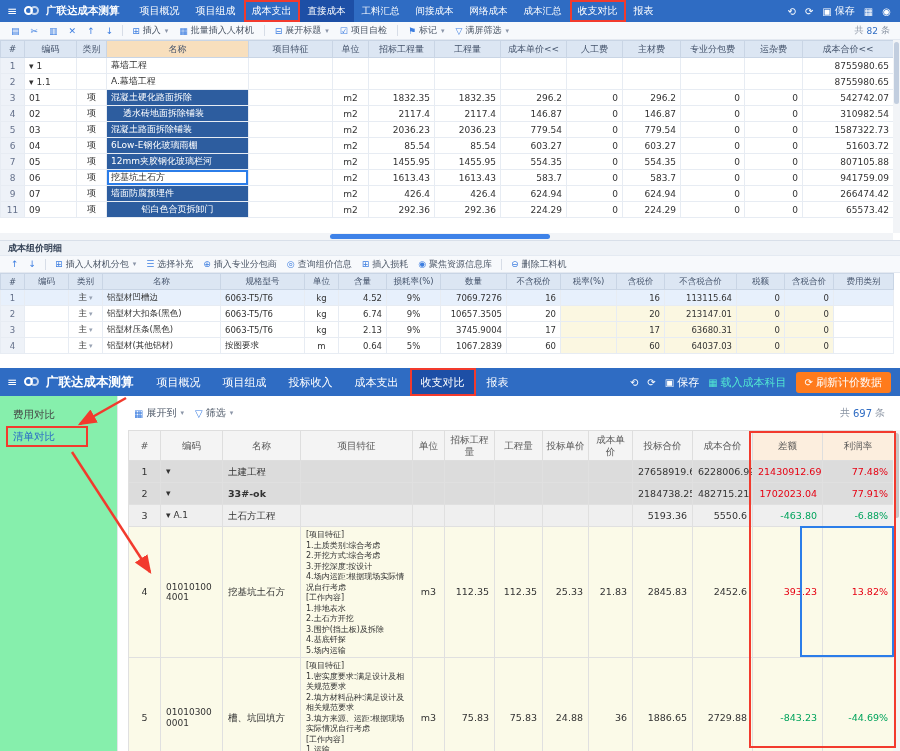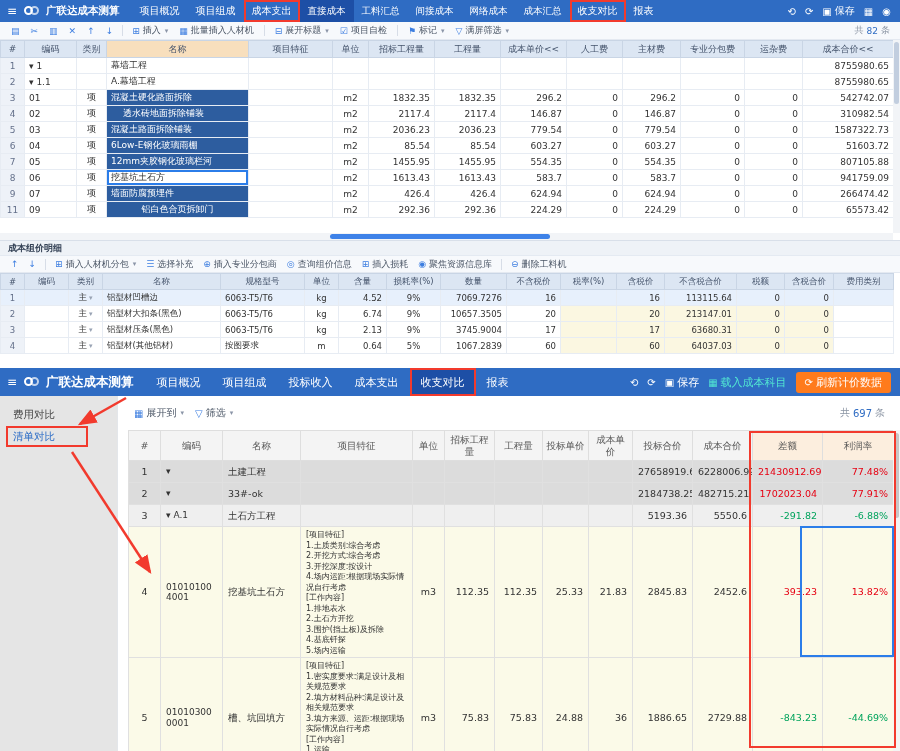--- a/index.html
+++ b/index.html
@@ -75,21 +75,21 @@
   #t3host .grid tr.st-group-a { background:#dcdcdc; }
   #t3host .grid tr.st-group-b { background:#efefef; }
   #t3host .grid tr.st-leaf { background:#fbfae8; }
   #t3host .grid td.pos { color:#e60012; }
   #t3host .grid td.neg { color:#00a35c; }
 
   
   #p2title { position:absolute; top:240px; left:0; right:0; height:16px; background:#eef2f7; border-top:1px solid #d8dfe9; border-bottom:1px solid #e4eaf2; font-size:9px; font-weight:bold; color:#334155; line-height:14px; padding-left:8px; }
 
   
-  #sidebar { position:absolute; left:0; top:396px; bottom:0; width:118px; background:#e5e5e5; border-right:1px solid #e3e6ea; padding-top:7px; font-size:10.5px; }
+  #sidebar { position:absolute; left:0; top:396px; bottom:0; width:118px; background:#86efac; border-right:1px solid #e3e6ea; padding-top:7px; font-size:10.5px; }
   .side-item { height:21px; line-height:21px; margin:1px 6px; padding-left:7px; color:#444; cursor:pointer; width:82px; white-space:nowrap; }
   .side-item.active { color:#2a6bc6; }
   .side-item.boxed { box-shadow:inset 0 0 0 2px #f23a2d; }
 
   
   .vscroll, .hscroll { position:absolute; background:#f2f4f7; }
   #vs1 { top:40px; right:0; width:7px; height:193px; }
   #vs1 .thumb { margin:2px 1px; height:62px; background:#c2cedf; border-radius:3px; }
   #hs1 { top:233px; left:0; width:893px; height:7px; }
   #hs1 .thumb { margin-left:330px; margin-top:1px; width:220px; height:5px; background:#3e82e8; border-radius:3px; }
@@ -685,21 +685,21 @@
               <td style="text-align: right;"></td>
               <td style="text-align: right;"></td>
               <td style="text-align: right;">27658919.68</td>
               <td style="text-align: right;">6228006.99</td>
               <td class="pos" style="text-align: right;">21430912.69</td>
               <td class="pos" style="text-align: right;">77.48%</td>
             </tr>
             <tr class="st-group-a">
               <td style="text-align: center;">2</td>
               <td style="text-align: left;">▾</td>
-              <td style="text-align: left;">33#-ok</td>
+              <td style="text-align: left; font-weight: bold;">33#-ok</td>
               <td style="text-align: left;"></td>
               <td style="text-align: center;"></td>
               <td style="text-align: right;"></td>
               <td style="text-align: right;"></td>
               <td style="text-align: right;"></td>
               <td style="text-align: right;"></td>
               <td style="text-align: right;">2184738.25</td>
               <td style="text-align: right;">482715.21</td>
               <td class="pos" style="text-align: right;">1702023.04</td>
               <td class="pos" style="text-align: right;">77.91%</td>
@@ -709,21 +709,21 @@
               <td style="text-align: left;">▾ A.1</td>
               <td style="text-align: left;">土石方工程</td>
               <td style="text-align: left;"></td>
               <td style="text-align: center;"></td>
               <td style="text-align: right;"></td>
               <td style="text-align: right;"></td>
               <td style="text-align: right;"></td>
               <td style="text-align: right;"></td>
               <td style="text-align: right;">5193.36</td>
               <td style="text-align: right;">5550.6</td>
-              <td class="neg" style="text-align: right;">-291.82</td>
+              <td class="neg" style="text-align: right;">-463.80</td>
               <td class="neg" style="text-align: right;">-6.88%</td>
             </tr>
             <tr class="st-leaf">
               <td style="text-align: center;">4</td>
               <td style="text-align: left;">01010100
 4001</td>
               <td style="text-align: left;">挖基坑土石方</td>
               <td style="text-align: left;">[项目特征]
 1.土质类别:综合考虑
 2.开挖方式:综合考虑

